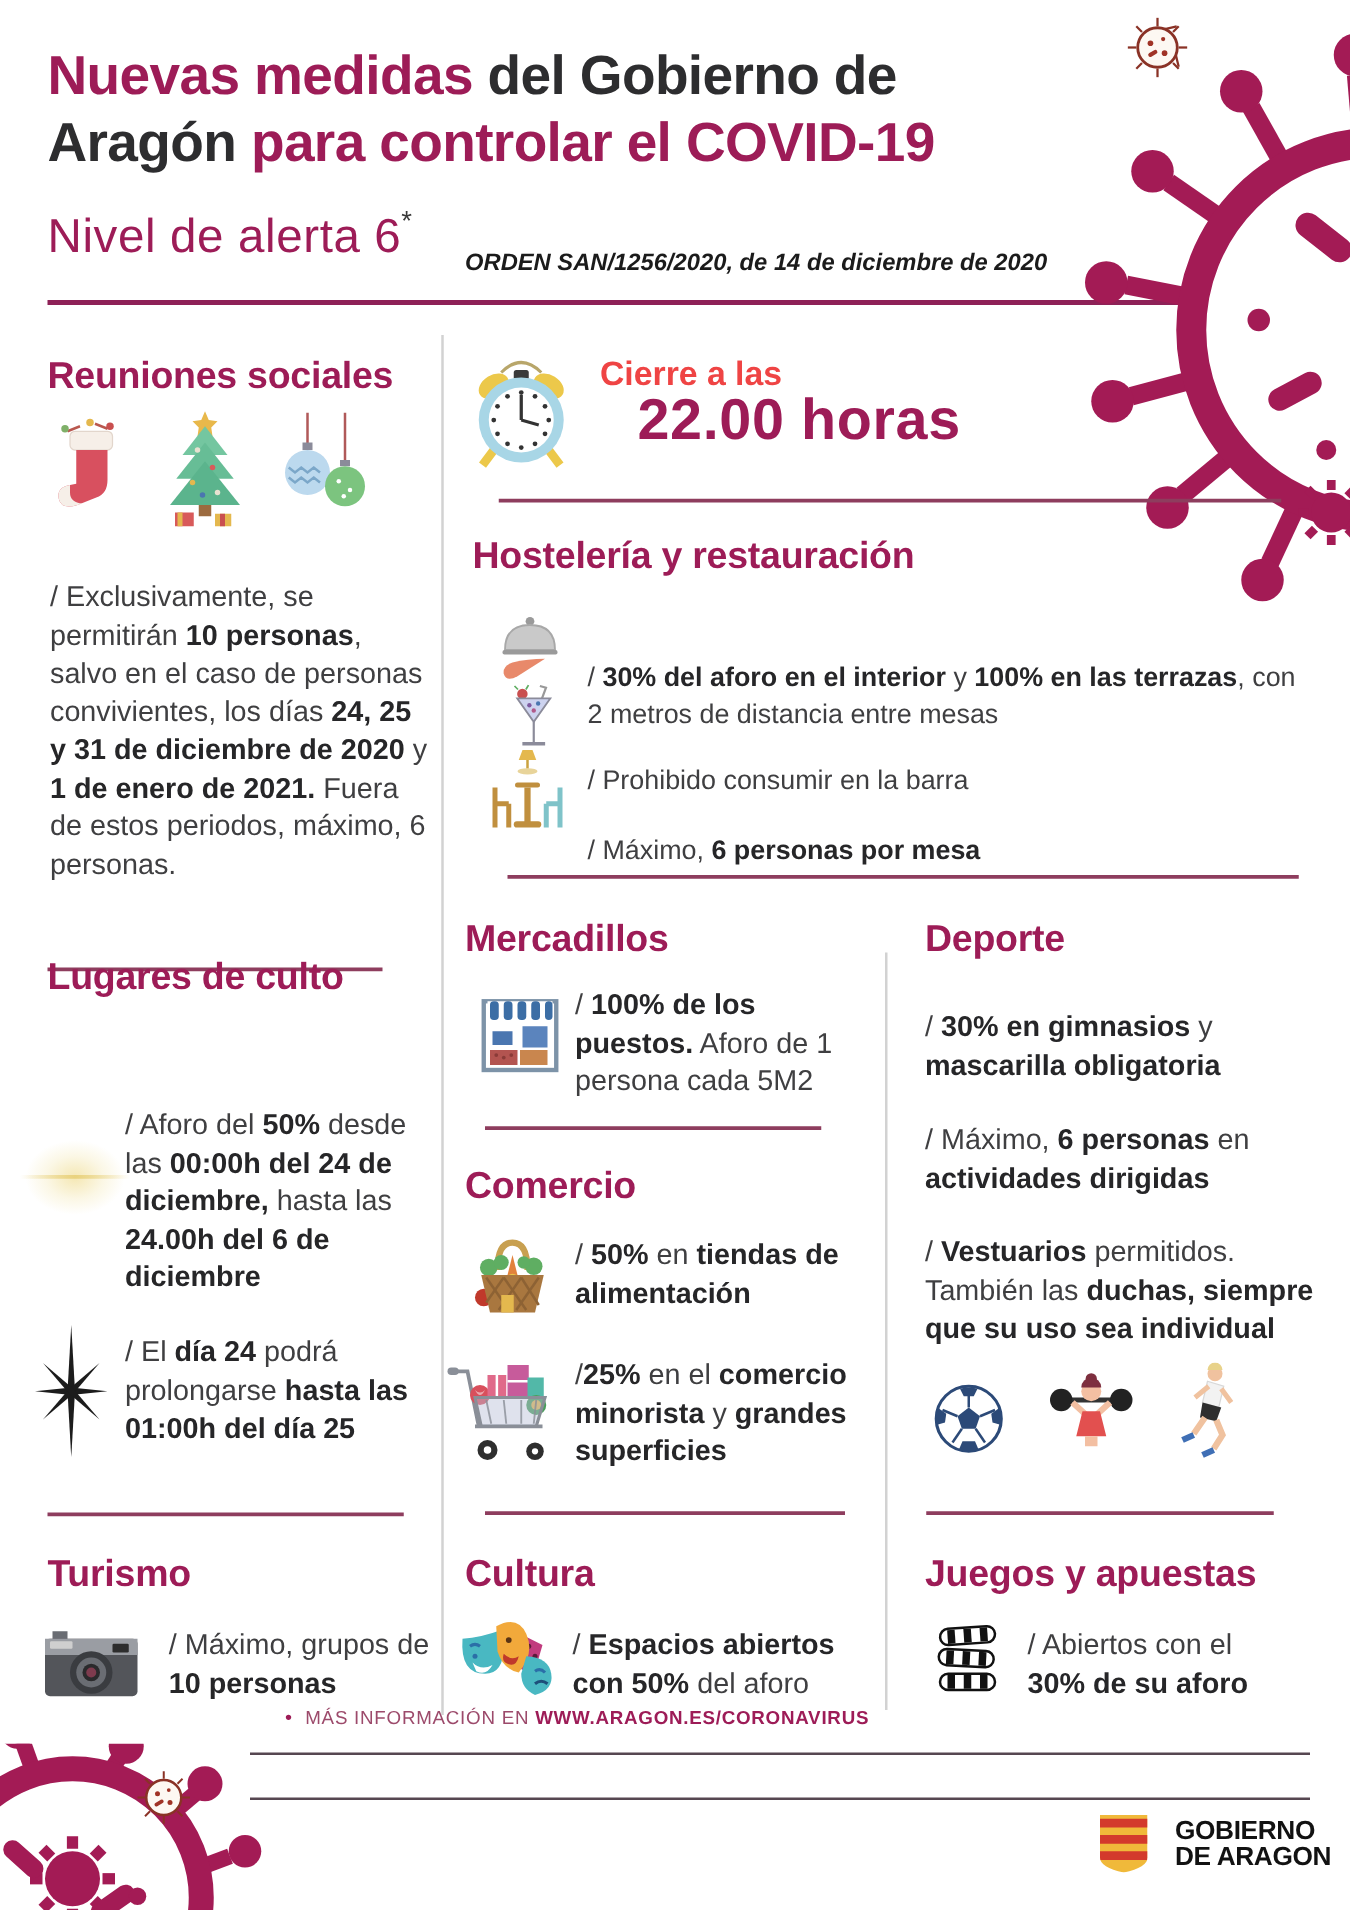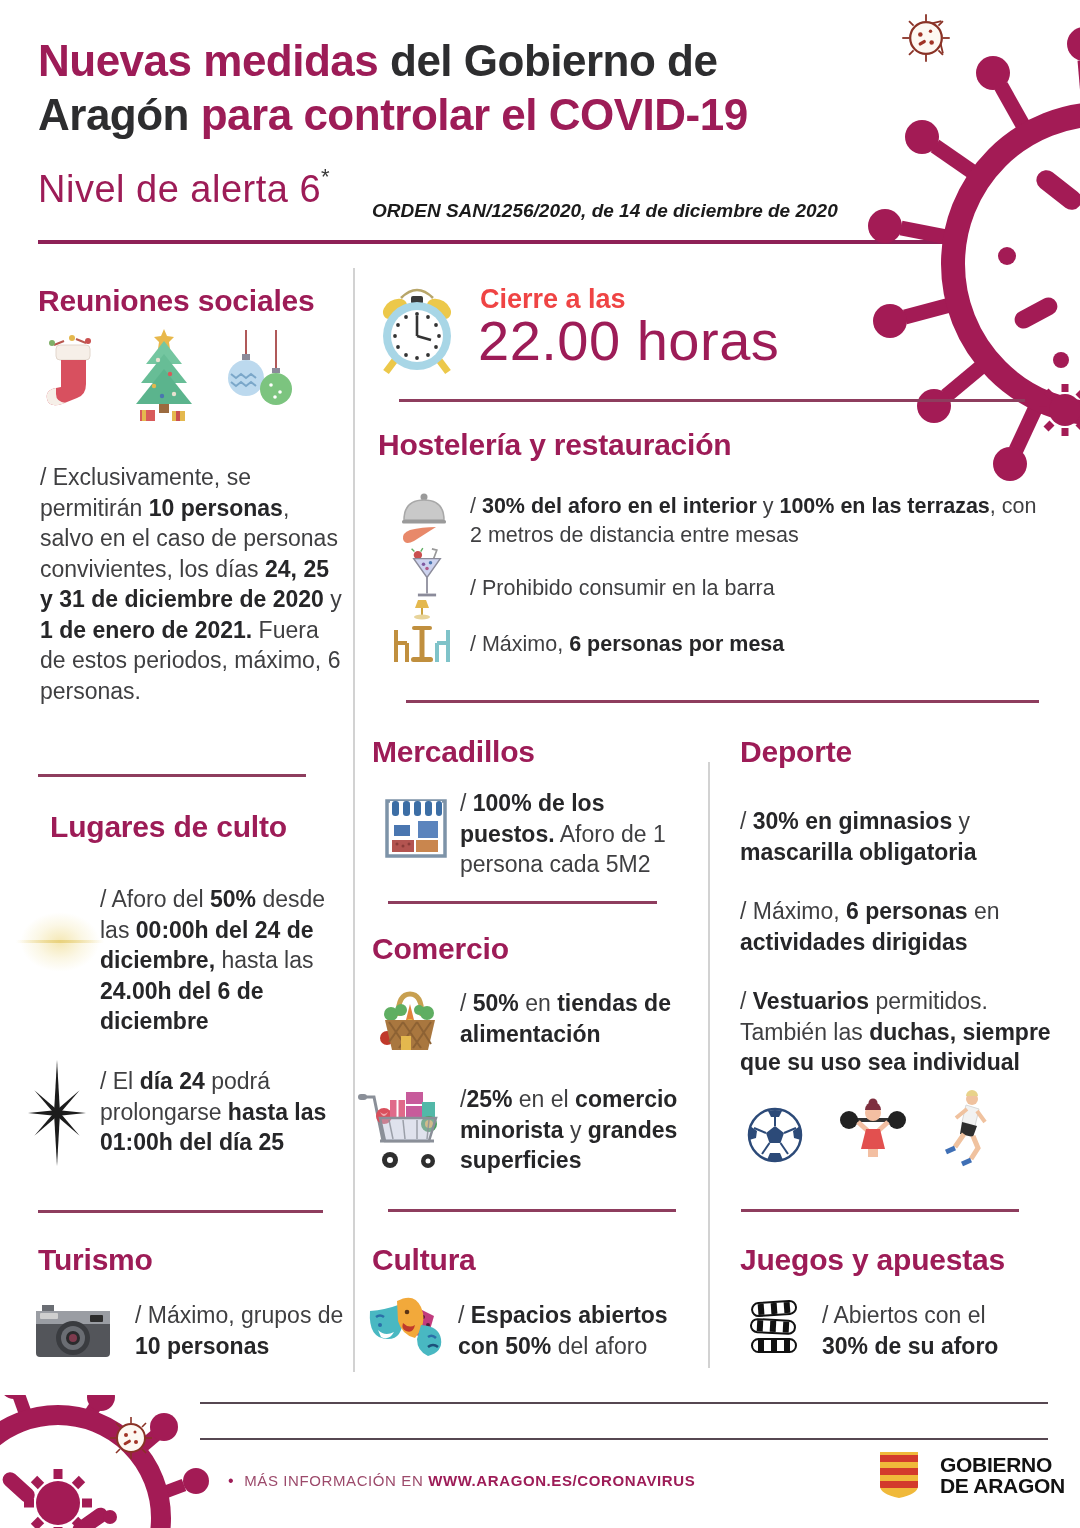--- a/index.html
+++ b/index.html
@@ -14,23 +14,23 @@
   .order{font-size:19px;font-style:italic;font-weight:700;color:#1b1b1b;}
   .sec-h{font-size:30px;font-weight:700;color:#9d1c57;margin:0;letter-spacing:-0.2px;white-space:nowrap;}
   .body{font-size:23px;line-height:30.5px;color:#3f3f41;margin:0;}
   .rich .b{font-weight:700;color:#262628;}
   .hr{height:2.5px;background:#8e3d5e;}
   .hr4{height:4px;background:#8e2157;}
   .vr{width:2px;background:#d2d2d2;}
   .fr{height:2px;background:#564751;}
   .curfew-pre{font-size:27px;font-weight:700;color:#ef4444;}
   .curfew-line{display:flex;align-items:baseline;white-space:nowrap;}
-  .curfew-time{font-size:56px;font-weight:400;color:#9d1c57;letter-spacing:0.5px;}
+  .curfew-time{font-size:46px;font-weight:700;color:#9d1c57;letter-spacing:0.5px;margin-left:32px;}
   .curfew-suf{font-size:22px;font-weight:700;color:#2c2c2e;margin-left:14px;}
-  .host .body{font-size:21.5px;line-height:29px;}
+  .host .body{font-size:21.5px;line-height:29px;margin-top:36px;}
   .foot-txt{font-size:15px;letter-spacing:0.6px;white-space:nowrap;}
   .foot-bullet{color:#9d1c57;margin-right:10px;font-size:16px;}
   .foot-pre{color:#9c4a6b;font-weight:400;}
   .foot-link{color:#9d1c57;font-weight:700;}
   .logo{display:flex;align-items:center;gap:20px;}
   .logo-txt{font-size:21px;line-height:21.5px;font-weight:700;color:#121212;letter-spacing:-0.3px;}
   .glow{background:radial-gradient(ellipse at center,rgba(238,216,130,0.6) 0%,rgba(244,232,180,0.35) 40%,rgba(255,255,255,0) 70%);}
   .glow-line{height:3px;background:linear-gradient(90deg,rgba(255,255,255,0),#e9d27e,rgba(255,255,255,0));}
   svg{display:block;}
 </style>
@@ -151,21 +151,21 @@
   <circle cx="54" cy="59" r="16" fill="#7cc47f"></circle>
   <circle cx="49" cy="55" r="1.8" fill="#fff"></circle>
     <circle cx="58" cy="62" r="1.8" fill="#fff"></circle>
     <circle cx="53" cy="67" r="1.8" fill="#fff"></circle>
 </svg>
 
 <p class="abs body rich" style="left:40px;top:462px;width:308px;"><span>/ Exclusivamente, se permitirán </span><span class="b">10 personas</span><span>, salvo en el caso de personas convivientes, los días </span><span class="b">24, 25 y 31 de diciembre de 2020</span><span> y </span><span class="b">1 de enero de 2021.</span><span> Fuera de estos periodos, máximo, 6 personas.</span></p>
 
 <div class="abs hr" style="left:38px;top:774px;width:268px;"></div>
 
-<h2 class="abs sec-h" style="left:38px;top:810px;margin-left:12px;">Lugares de culto</h2>
+<h2 class="abs sec-h" style="left:38px;top:765px;">Lugares de culto</h2>
 
 <div class="abs glow" style="left:20px;top:912px;width:80px;height:60px;"></div>
 <div class="abs glow-line" style="left:16px;top:940px;width:88px;"></div>
 
 <p class="abs body rich" style="left:100px;top:884px;width:248px;"><span>/ Aforo del </span><span class="b">50%</span><span>  desde las </span><span class="b">00:00h del 24 de diciembre,</span><span> hasta las </span><span class="b">24.00h del 6 de diciembre</span></p>
 
 <svg class="abs" style="left:24px;top:1058px;" width="66" height="110" viewBox="0 0 66 110">
   <g fill="#1c1c1c">
     <polygon points="33,2 36,55 33,108 30,55"></polygon>
     <polygon points="4,55 33,52 62,55 33,58"></polygon>
@@ -452,21 +452,21 @@
     <rect x="6" y="41" width="44" height="13" rx="6.5" fill="#fff" stroke="#111" stroke-width="2"></rect>
     <rect x="12" y="42" width="6" height="11" fill="#111"></rect>
       <rect x="25" y="42" width="6" height="11" fill="#111"></rect>
       <rect x="38" y="42" width="6" height="11" fill="#111"></rect>
   </g>
 </svg>
 
 <p class="abs body rich" style="left:822px;top:1300px;width:215px;"><span>/ Abiertos con el </span><span class="b">30% de su aforo</span></p>
 
 <div class="abs fr" style="left:200px;top:1402px;width:848px;"></div>
-<div class="abs foot-txt" style="left:228px;top:1472px;">
+<div class="abs foot-txt" style="left:228px;top:1366px;">
   <span class="foot-bullet">•</span><span class="foot-pre">MÁS INFORMACIÓN EN </span><span class="foot-link">WWW.ARAGON.ES/CORONAVIRUS</span>
 </div>
 <div class="abs fr" style="left:200px;top:1438px;width:848px;"></div>
 
 <div class="abs logo" style="left:878px;top:1450px;">
   <svg width="42" height="50" viewBox="0 0 42 50">
     <defs>
         <clipPath id="sh">
           <path d="M2 2 h38 v34 q0 8 -19 12 q-19 -4 -19 -12 z"></path>
         </clipPath>

